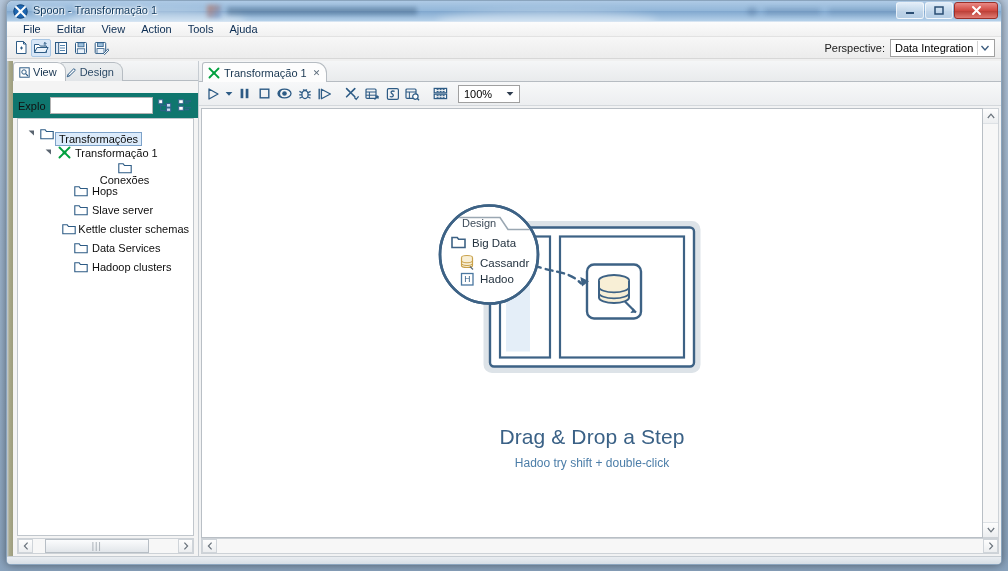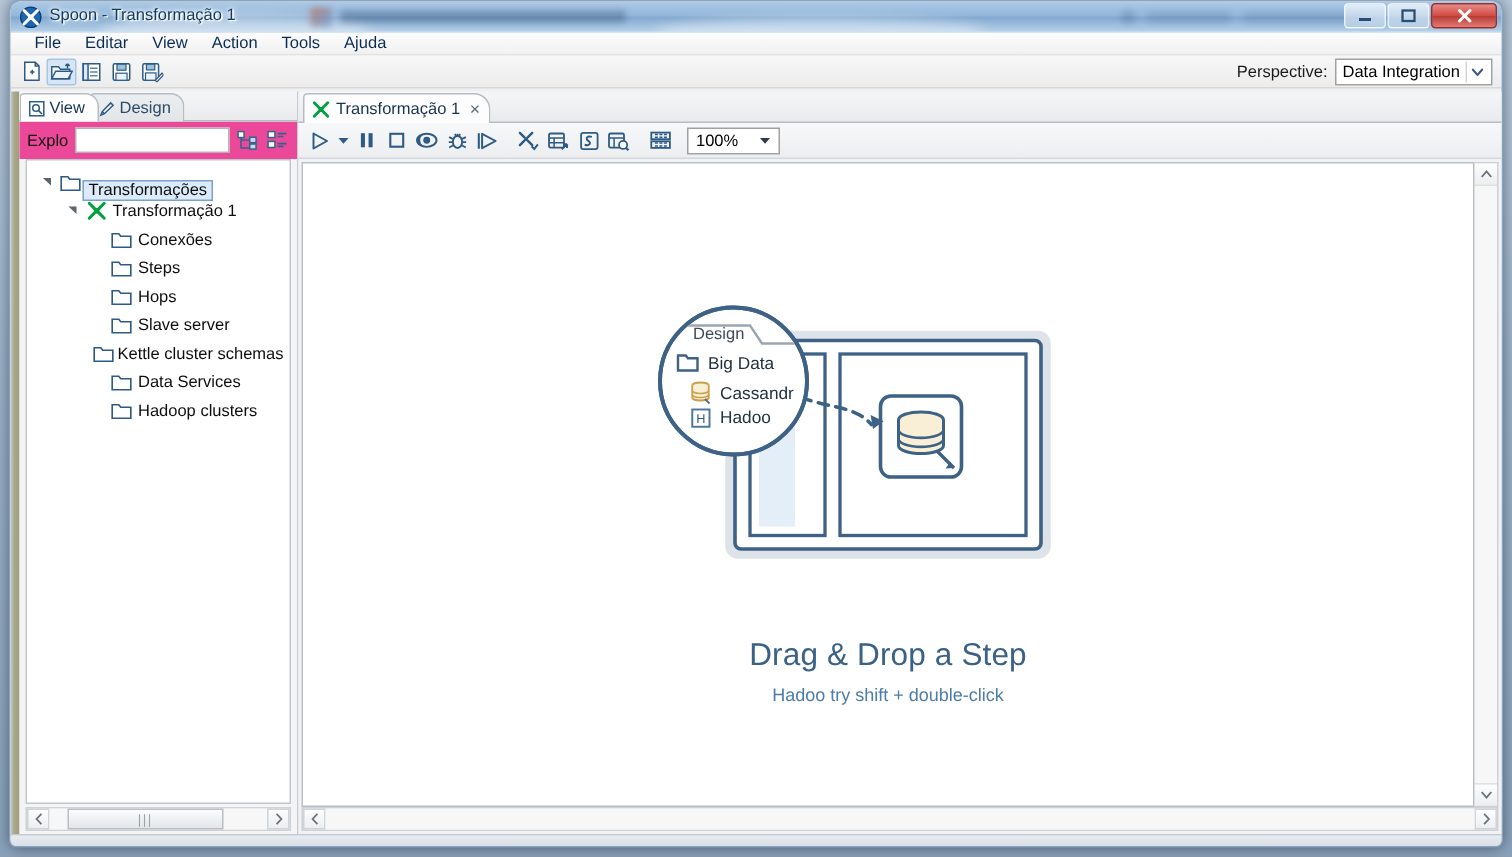--- a/index.html
+++ b/index.html
@@ -180,21 +180,22 @@
   .vtab.inactive {
     background: linear-gradient(180deg,#eceff1,#e2e5e8);
     color: #2d4a66;
     z-index: 1;
   }
 
   #filter-row {
     height: 25px;
     display: flex; align-items: center; gap: 4px;
     padding: 0 5px;
-    background: #ec4899;
+    background: #0f766e;
+    margin-top: 12px;
   }
   #explore-label { font-size: 11px; color: #111; white-space: nowrap; }
   #explore-input {
     flex: 1; height: 17px;
     border: 1px solid #b3b3b3;
     background: #fff;
     font-size: 11px;
     padding: 0 3px;
     font-family: "Liberation Sans", sans-serif;
     min-width: 0;
@@ -545,37 +546,28 @@
                 <path d="M0.6 1.6 L6 1.6 L6 6.6 z" fill="#5a6570"></path>
               </svg></span>
             <span class="tico">
               <svg width="13" height="13" viewBox="0 0 13 13">
                 <path d="M1.5 1.5 L4.9 4.9 M11.5 1.5 L8.1 4.9 M1.5 11.5 L4.9 8.1 M11.5 11.5 L8.1 8.1" stroke="#00a03e" stroke-width="2" stroke-linecap="round"></path>
                 <rect x="4.6" y="4.6" width="3.8" height="3.8" fill="#00a03e"></rect>
               </svg>
             </span>
             <span class="tlabel">Transformação 1</span>
           </div>
-          <div class="tnode" style="padding-left: 40px;">
+          <div class="tnode" style="padding-left: 40px; flex-direction: column;">
             <span class="twisty"></span>
             <span class="tico">
               <svg width="14" height="12" viewBox="0 0 14 12">
                 <path d="M0.8 10.8 V1.8 h4.4 l1.3 1.7 h6.7 v7.3 z" fill="#fff" stroke="#2d5b85" stroke-width="1.1"></path>
               </svg>
             </span>
             <span class="tlabel">Conexões</span>
-          </div>
-          <div class="tnode" style="padding-left: 40px;">
-            <span class="twisty"></span>
-            <span class="tico">
-              <svg width="14" height="12" viewBox="0 0 14 12">
-                <path d="M0.8 10.8 V1.8 h4.4 l1.3 1.7 h6.7 v7.3 z" fill="#fff" stroke="#2d5b85" stroke-width="1.1"></path>
-              </svg>
-            </span>
-            <span class="tlabel">Steps</span>
           </div>
           <div class="tnode" style="padding-left: 40px;">
             <span class="twisty"></span>
             <span class="tico">
               <svg width="14" height="12" viewBox="0 0 14 12">
                 <path d="M0.8 10.8 V1.8 h4.4 l1.3 1.7 h6.7 v7.3 z" fill="#fff" stroke="#2d5b85" stroke-width="1.1"></path>
               </svg>
             </span>
             <span class="tlabel">Hops</span>
           </div>

